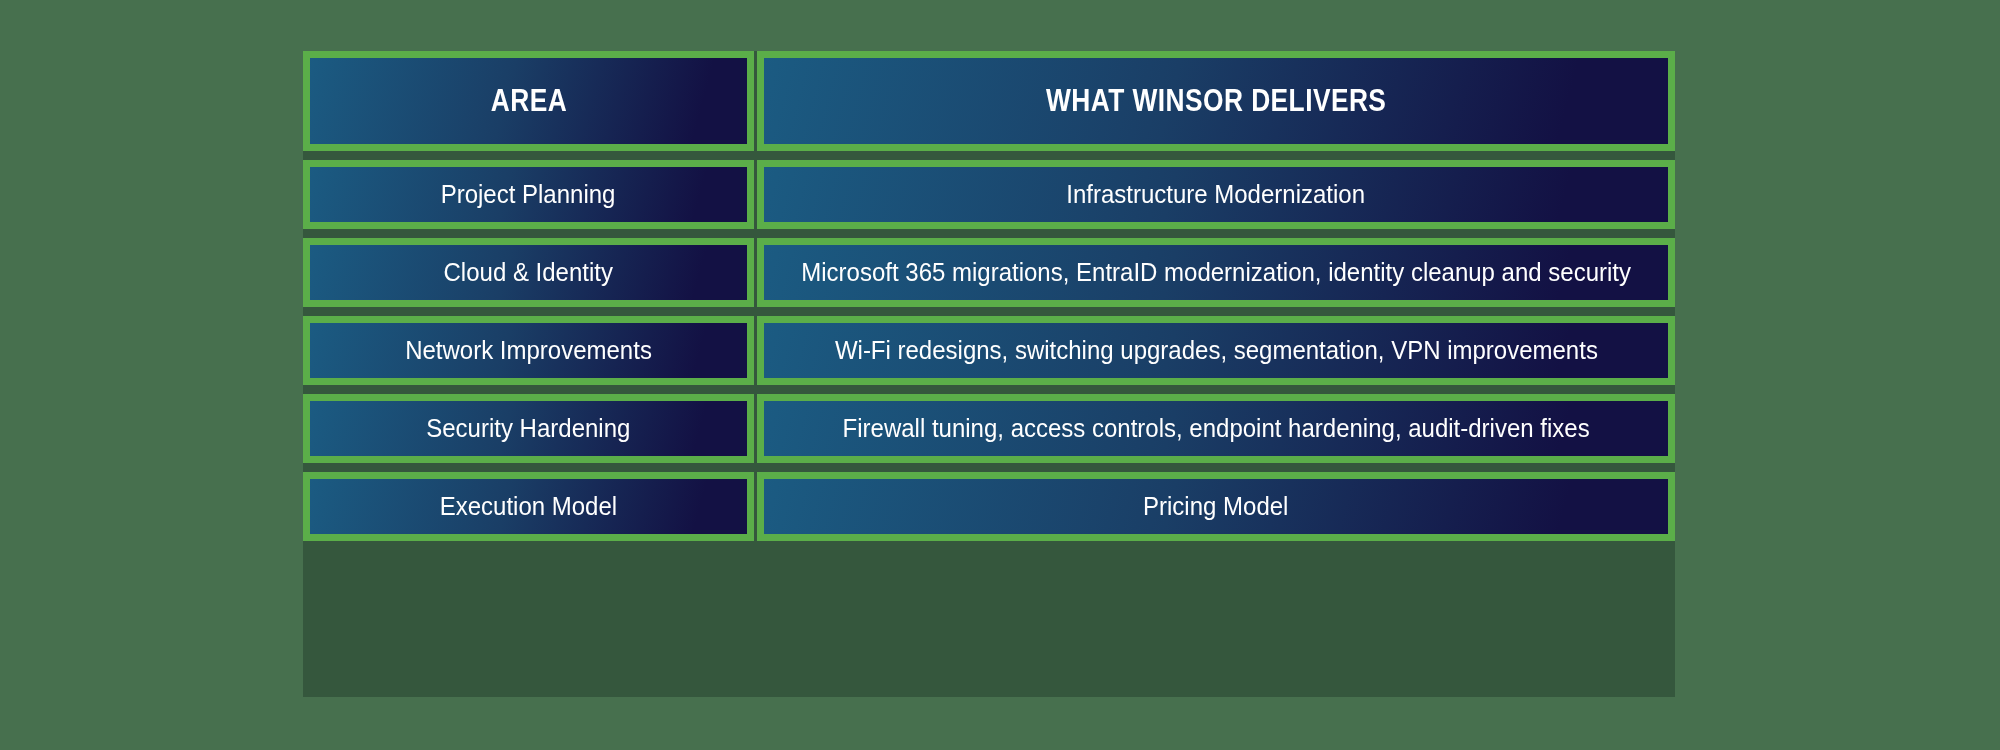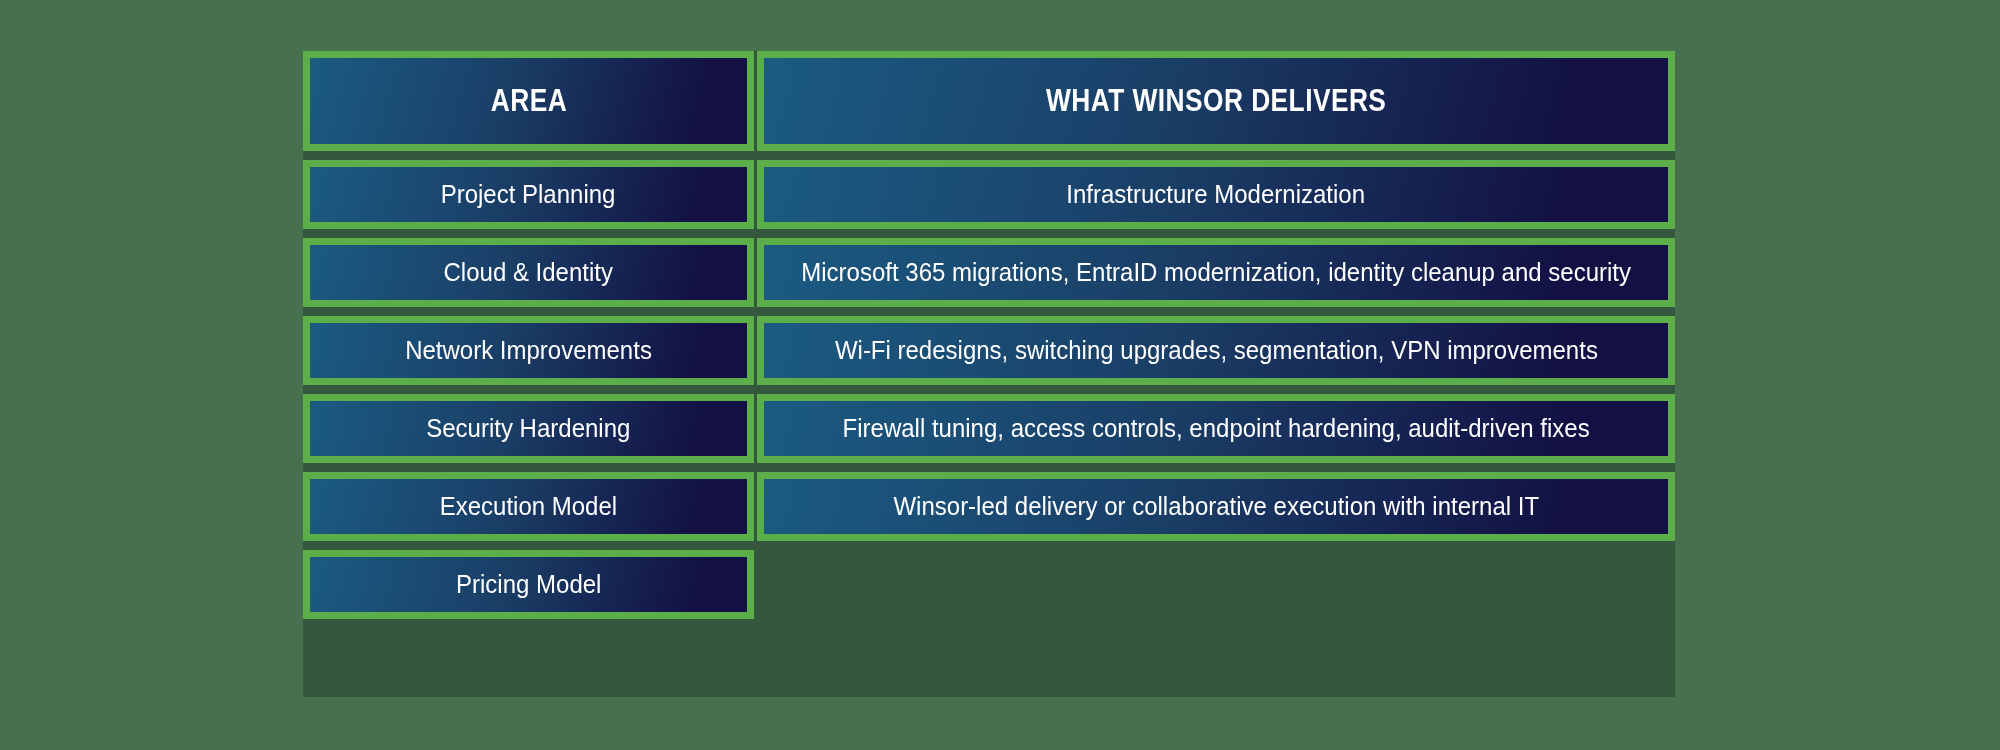--- a/index.html
+++ b/index.html
@@ -92,22 +92,19 @@
     <div class="cell body">
       <span>Security Hardening</span>
     </div>
     <div class="cell body">
       <span>Firewall tuning, access controls, endpoint hardening, audit-driven fixes</span>
     </div>
 
     <div class="cell body">
       <span>Execution Model</span>
     </div>
-    <div class="cell body">
-      <span>Winsor-led delivery or collaborative execution with internal IT</span>
-    </div>
 
     <div class="cell body">
       <span>Pricing Model</span>
     </div>
 
   </div>
 </div>
 
 </body></html>

